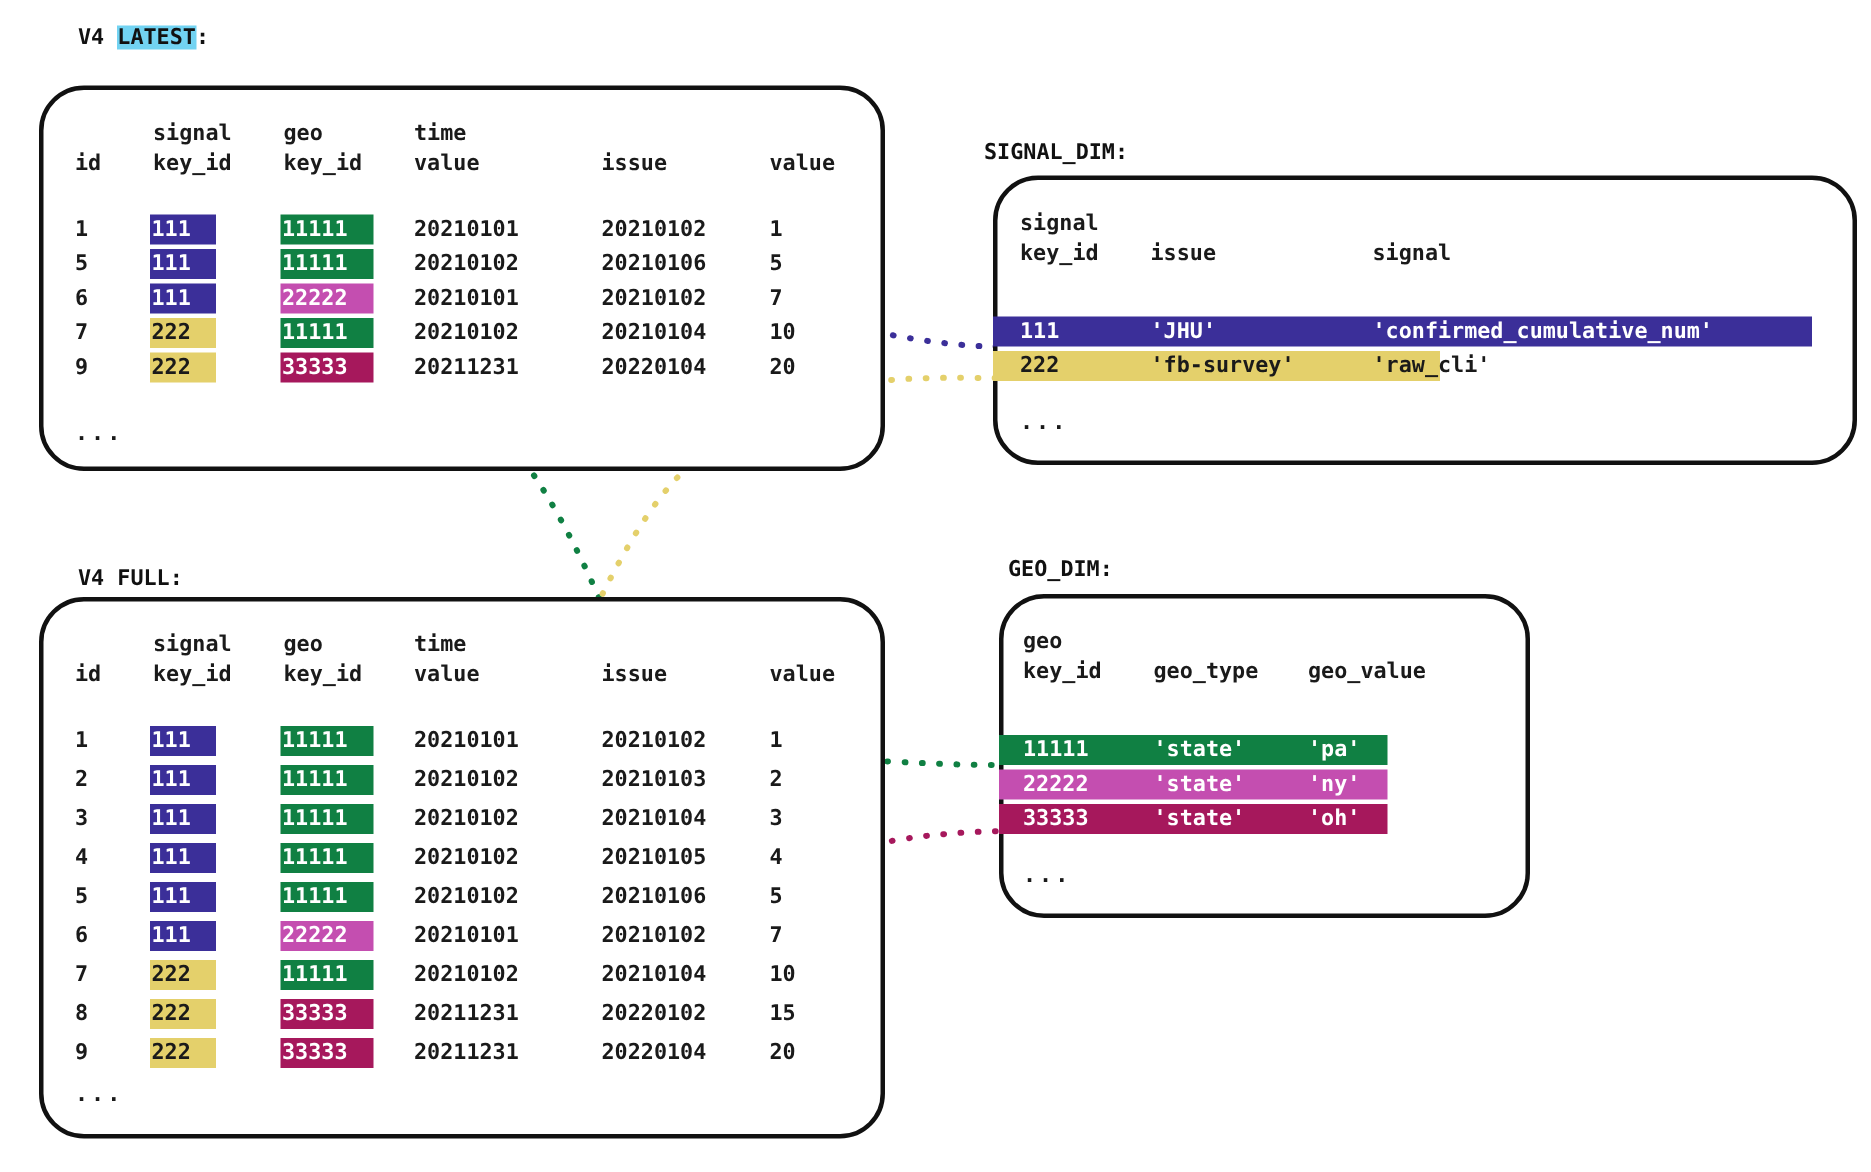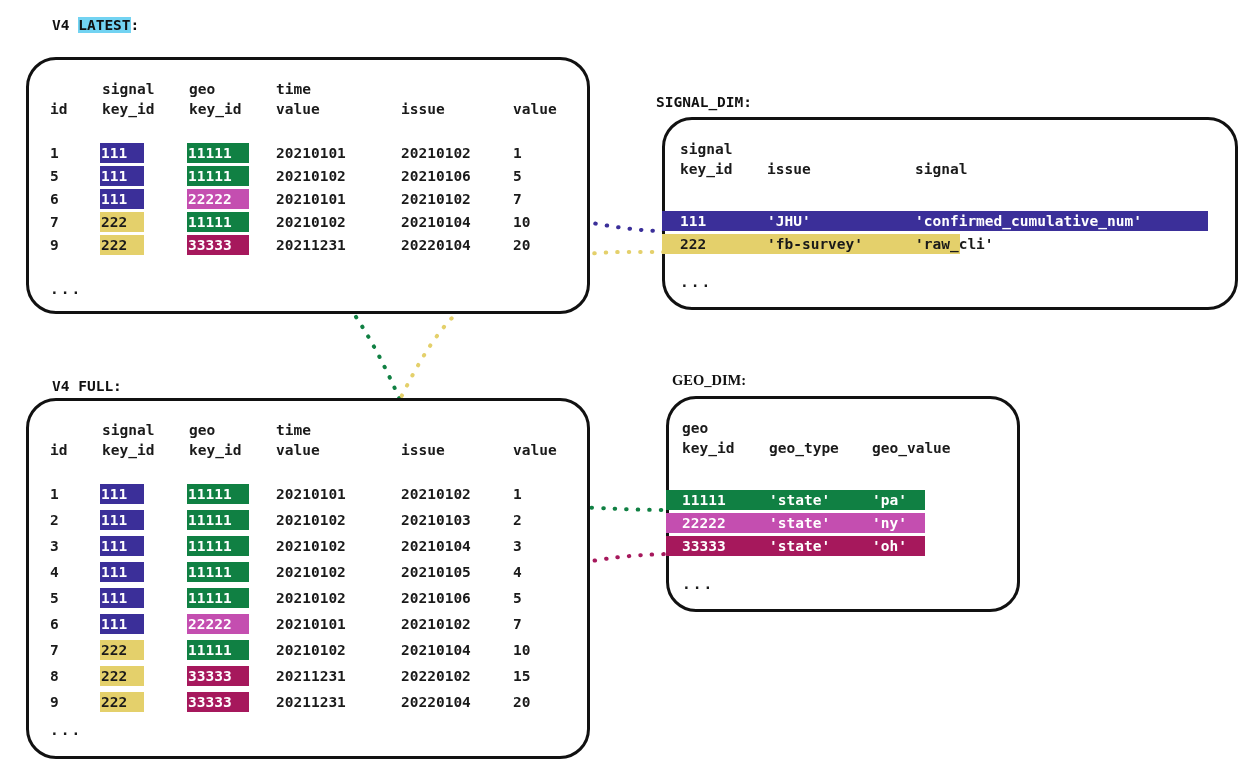--- a/index.html
+++ b/index.html
@@ -68,21 +68,21 @@
 
     <path d="M 141 661 C 210 666, 250 650, 300 590 C 360 512, 395 380, 450 320 C 520 246, 600 252, 664 252" fill="none" stroke="#e4d06b" stroke-width="4" stroke-linecap="round" stroke-dasharray="0.5 11"></path>
 
     <path d="M 232 694 C 310 694, 390 660, 450 620 C 520 574, 580 556, 668 554" fill="none" stroke="#a6185c" stroke-width="4" stroke-linecap="round" stroke-dasharray="0.5 11"></path>
   </svg>
 
   <div class="caption" style="left:52px;top:17px;"><span>V4 </span><span class="hl-cyan">LATEST</span><span>:</span></div>
 
   <div class="caption" style="left:52px;top:378px;">V4 FULL:</div>
   <div class="caption" style="left:656px;top:94px;">SIGNAL_DIM:</div>
-  <div class="caption" style="left:672px;top:372px;font-family:Liberation Serif, serif;">GEO_DIM:</div>
+  <div class="caption" style="left:672px;top:372px;">GEO_DIM:</div>
 
   <div class="box" style="left:26px;top:57px;width:564px;height:257px;"></div>
   <div class="tbl" style="left:26px;top:57px;width:564px;height:257px;">
     <div class="hdr-row" style="left:76px;top:22px;">signal</div>
     <div class="hdr-row" style="left:163px;top:22px;">geo</div>
     <div class="hdr-row" style="left:250px;top:22px;">time</div>
 
     <div class="hdr-row" style="left:24px;top:42px;">id</div>
     <div class="hdr-row" style="left:76px;top:42px;">key_id</div>
     <div class="hdr-row" style="left:163px;top:42px;">key_id</div>

